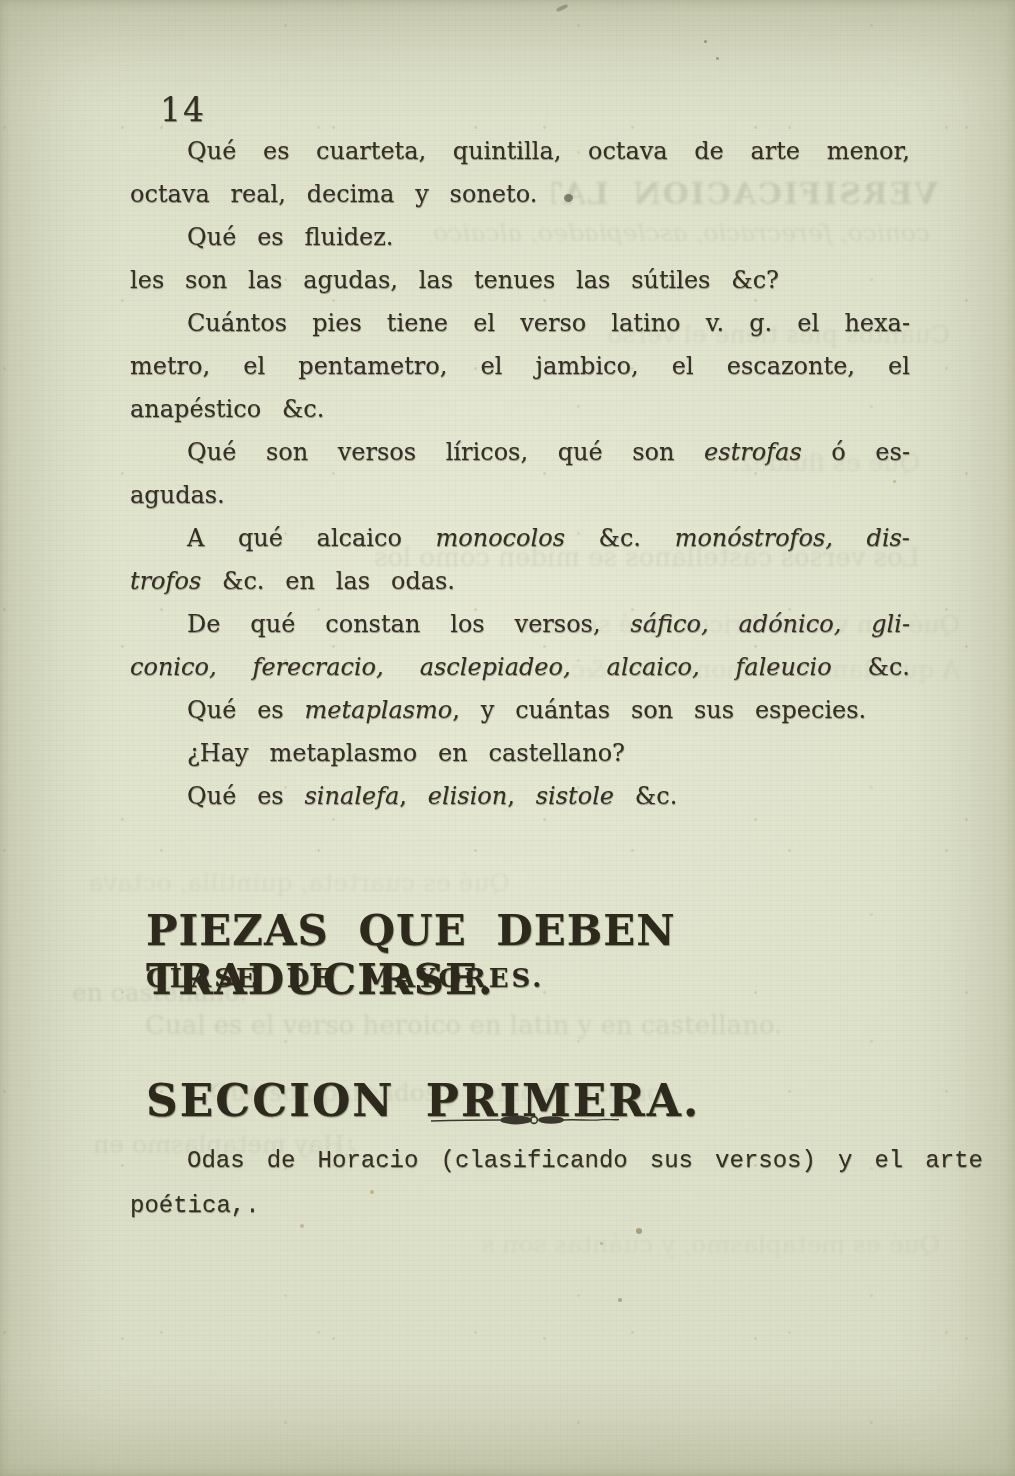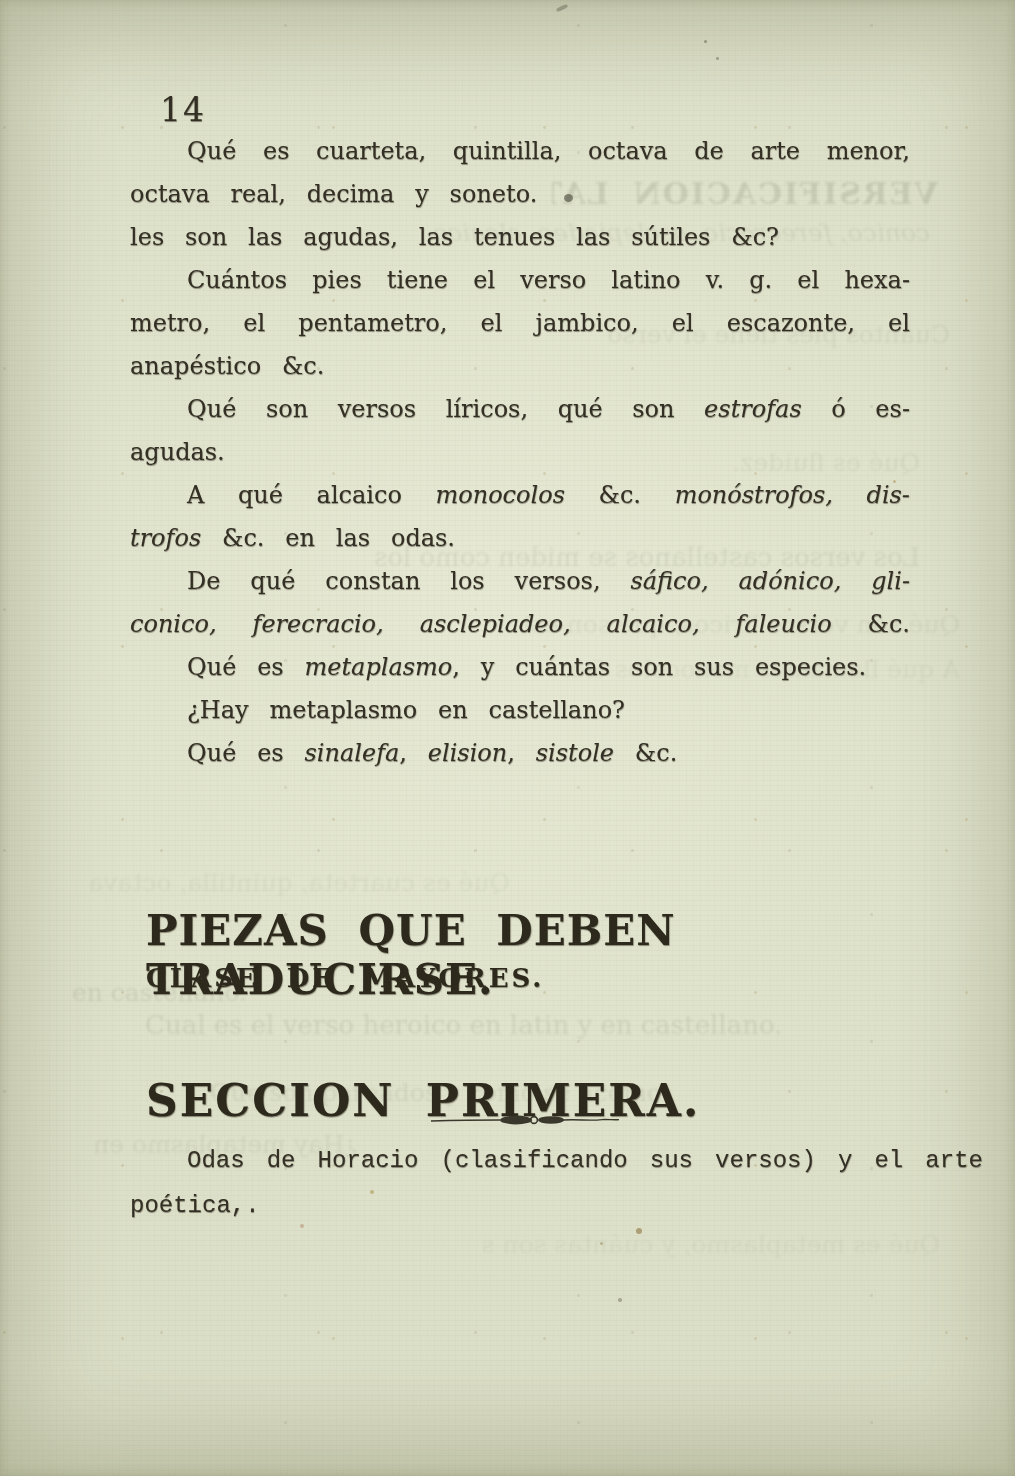--- a/index.html
+++ b/index.html
@@ -75,20 +75,23 @@
     </div>
 
   <div class="page-number">14</div>
 
   <div class="body-text">
       <div>
         <div class="line indent justify"><span>Qué es cuarteta, quintilla, octava de arte menor,</span></div>
         <div class="line wide"><span>octava real, decima y soneto.</span></div>
       </div>
       <div>
+        <div class="line indent wide"><span>Qué es fluidez.</span></div>
+      </div>
+      <div>
         <div class="line wide"><span>les son las agudas, las tenues las sútiles &amp;c?</span></div>
       </div>
       <div>
         <div class="line indent justify"><span>Cuántos pies tiene el verso latino v. g. el hexa-</span></div>
         <div class="line justify"><span>metro, el pentametro, el jambico, el escazonte, el</span></div>
         <div class="line wide"><span>anapéstico &amp;c.</span></div>
       </div>
       <div>
         <div class="line indent justify"><span>Qué son versos líricos, qué son </span><i>estrofas</i><span> ó es-</span></div>
         <div class="line"><span>agudas.</span></div>

